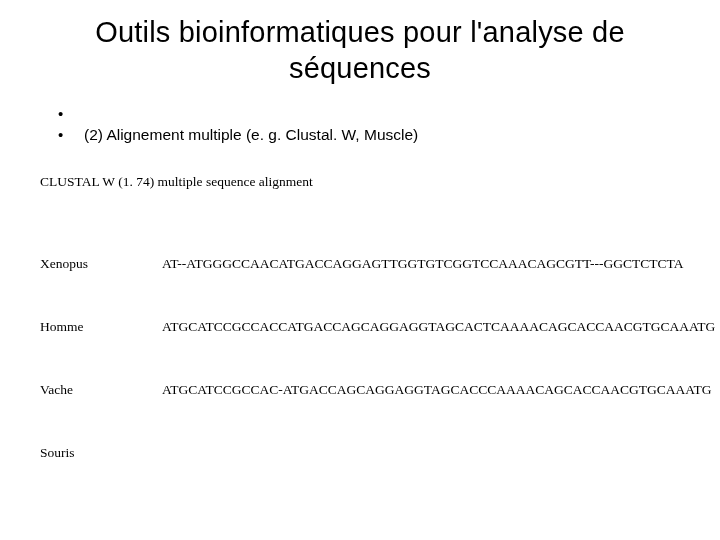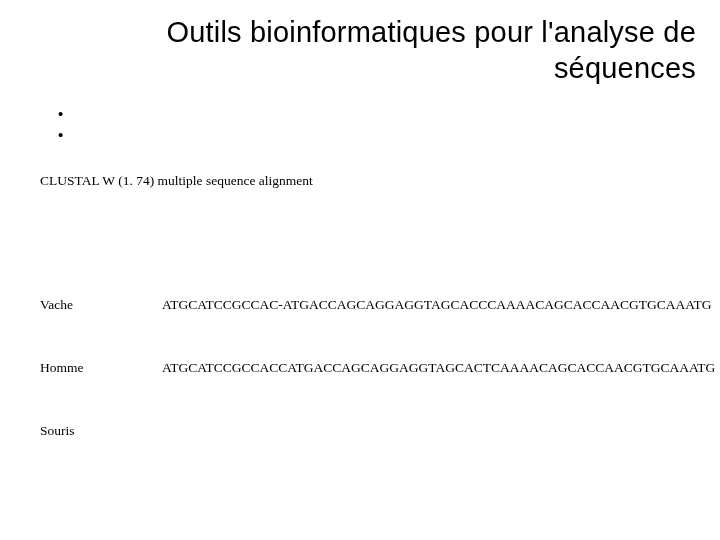--- a/index.html
+++ b/index.html
@@ -7,21 +7,21 @@
     width: 720px;
     height: 540px;
     background: #ffffff;
     font-family: Arial, Helvetica, sans-serif;
     padding: 14px 24px 0 24px;
     color: #000000;
   }
   .title {
     font-size: 29px;
     font-weight: 400;
-    text-align: right;
+    text-align: center;
     line-height: 1.25;
     margin-bottom: 18px;
     letter-spacing: 0.2px;
   }
   .bullets {
     padding-left: 34px;
     margin-bottom: 28px;
   }
   .bullet-row {
     display: flex;
@@ -52,25 +52,26 @@
 <body>
 
 <h1 class="title">Outils bioinformatiques pour l'analyse de séquences</h1>
 
 <div class="bullets">
   <div class="bullet-row">
     <span class="bullet-mark">•</span>
   </div>
   <div class="bullet-row">
     <span class="bullet-mark">•</span>
+    <span class="bullet-text">(2) Alignement multiple (e. g. Clustal. W, Muscle)</span>
   </div>
 </div>
 
 <div class="mono mono-header">CLUSTAL W (1. 74) multiple sequence alignment</div>
 
 <div class="mono">
-  <div class="seq-row"></div>
+  <div class="seq-row"><span class="seq-label">Xenopus</span><span class="seq-data">AT--ATGGGCCAACATGACCAGGAGTTGGTGTCGGTCCAAACAGCGTT---GGCTCTCTA</span></div>
+  <div class="seq-row"><span class="seq-label">Homme</span><span class="seq-data">ATGCATCCGCCACCATGACCAGCAGGAGGTAGCACTCAAAACAGCACCAACGTGCAAATG</span></div>
   <div class="seq-row"><span class="seq-label">Vache</span><span class="seq-data">ATGCATCCGCCAC-ATGACCAGCAGGAGGTAGCACCCAAAACAGCACCAACGTGCAAATG</span></div>
-  <div class="seq-row"><span class="seq-label">Homme</span><span class="seq-data">ATGCATCCGCCACCATGACCAGCAGGAGGTAGCACTCAAAACAGCACCAACGTGCAAATG</span></div>
   <div class="seq-row"><span class="seq-label">Souris</span></div>
   
   
 </div>
 
 </body></html>

